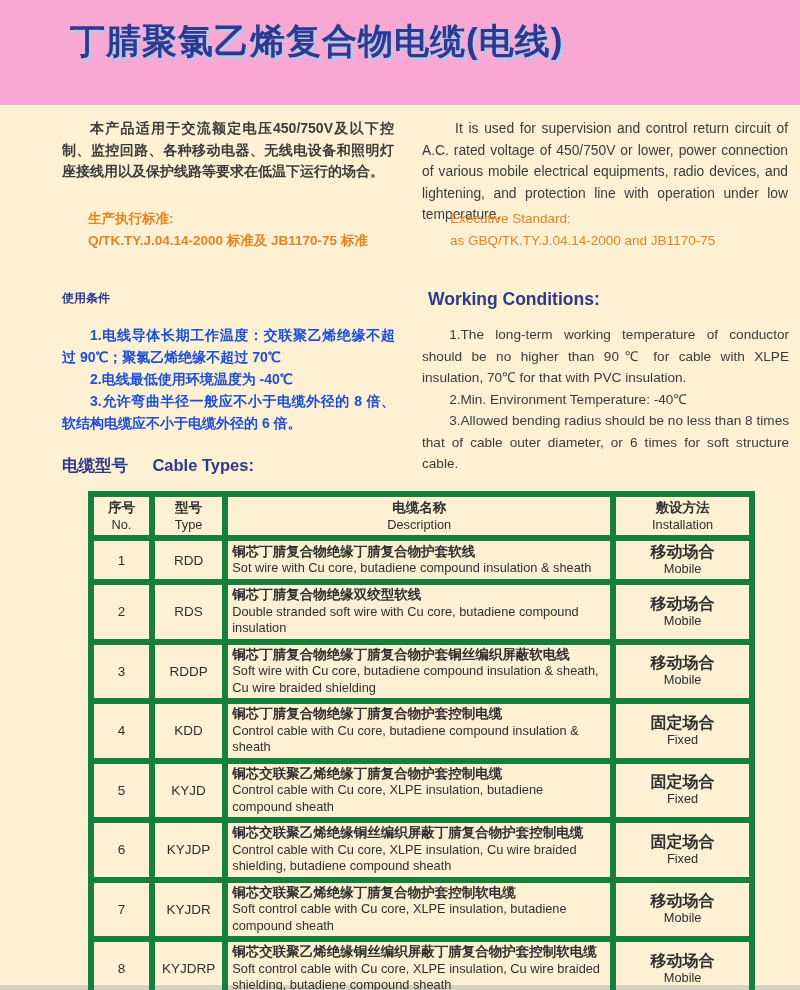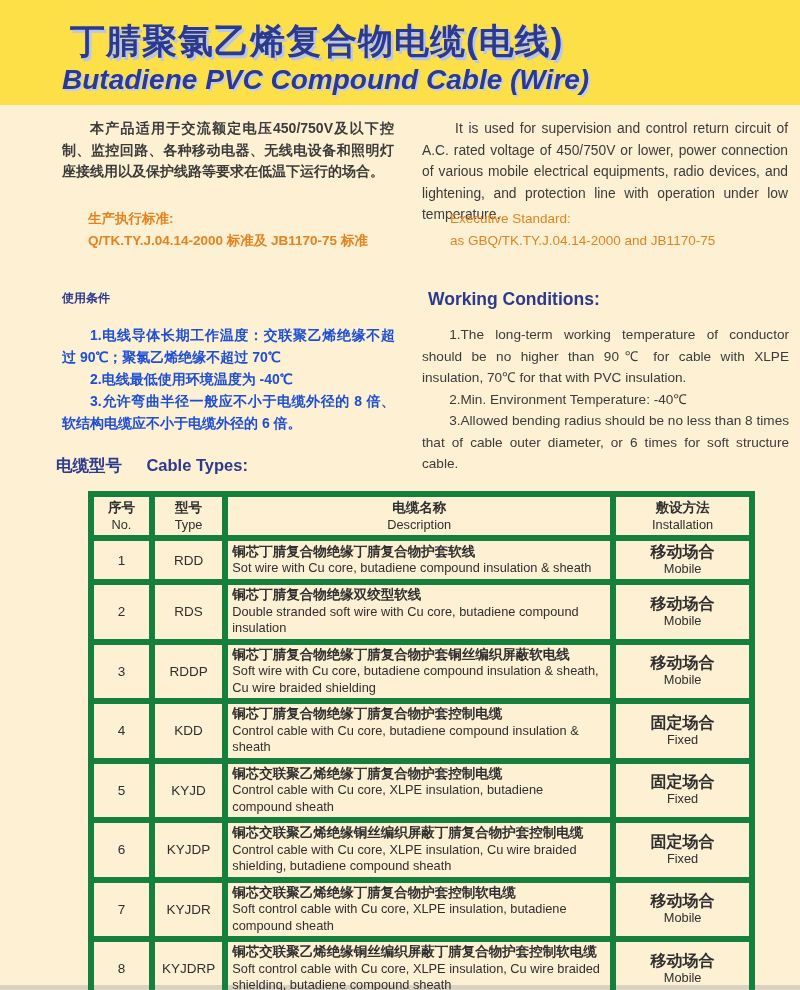--- a/index.html
+++ b/index.html
@@ -7,21 +7,21 @@
 
   .page {
     position: relative;
     width: 800px;
     height: 990px;
     background: #ffffff;
     overflow: hidden;
   }
 
   
-  .header { position: absolute; top: 0; left: 0; width: 800px; height: 105px; background: #fde047; }
+  .header { position: absolute; top: 0; left: 0; width: 800px; height: 105px; background: #f9a8d4; }
   .title-zh {
     position: absolute; top: 18px; left: 70px;
     font-size: 35px; font-weight: bold; color: #2b3990;
     letter-spacing: 1px;
     text-shadow: 2.5px 2.5px 0 #b9c6ea;
     white-space: nowrap; margin: 0;
   }
   .title-en {
     position: absolute; top: 64px; left: 62px;
     font-size: 28px; font-weight: bold; font-style: italic; color: #2b3990;
@@ -75,21 +75,21 @@
     text-align: justify;
   }
   .cond-list-en {
     position: absolute; top: 324px; left: 422px; width: 367px;
     font-size: 13.6px; line-height: 21.5px; color: #3b3b3b;
     text-align: justify;
   }
   .cond-list-zh p, .cond-list-en p { margin: 0; text-indent: 2em; }
 
   
-  .types-heading { position: absolute; top: 455px; left: 56px; }
+  .types-heading { position: absolute; top: 455px; left: 62px; }
   .types-heading .zh {
     font-size: 16.5px; font-weight: bold; color: #2b3990; margin-right: 20px;
   }
   .types-heading .en {
     font-size: 16.5px; font-weight: bold; color: #2b3990;
   }
 
   
   table.cable-table {
     position: absolute; top: 491px; left: 88px; width: 667px;
@@ -121,21 +121,20 @@
 </head>
 <body>
 
 <div class="page">
 
   <div class="cream"></div>
   <div class="bottom-strip"></div>
 
   <div class="header">
     <h1 class="title-zh">丁腈聚氯乙烯复合物电缆(电线)</h1>
-    <h2 class="title-en">Butadiene PVC Compound Cable (Wire)</h2>
   </div>
 
   <p class="intro-zh">本产品适用于交流额定电压450/750V及以下控制、监控回路、各种移动电器、无线电设备和照明灯座接线用以及保护线路等要求在低温下运行的场合。</p>
   <p class="intro-en">It is used for supervision and control return circuit of A.C. rated voltage of 450/750V or lower, power connection of various mobile electrical equipments, radio devices, and lightening, and protection line with operation under low temperature.</p>
 
   <div class="standards-zh">
     <p>生产执行标准:</p>
     <p>Q/TK.TY.J.04.14-2000 标准及 JB1170-75 标准</p>
   </div>
   <div class="standards-en">

